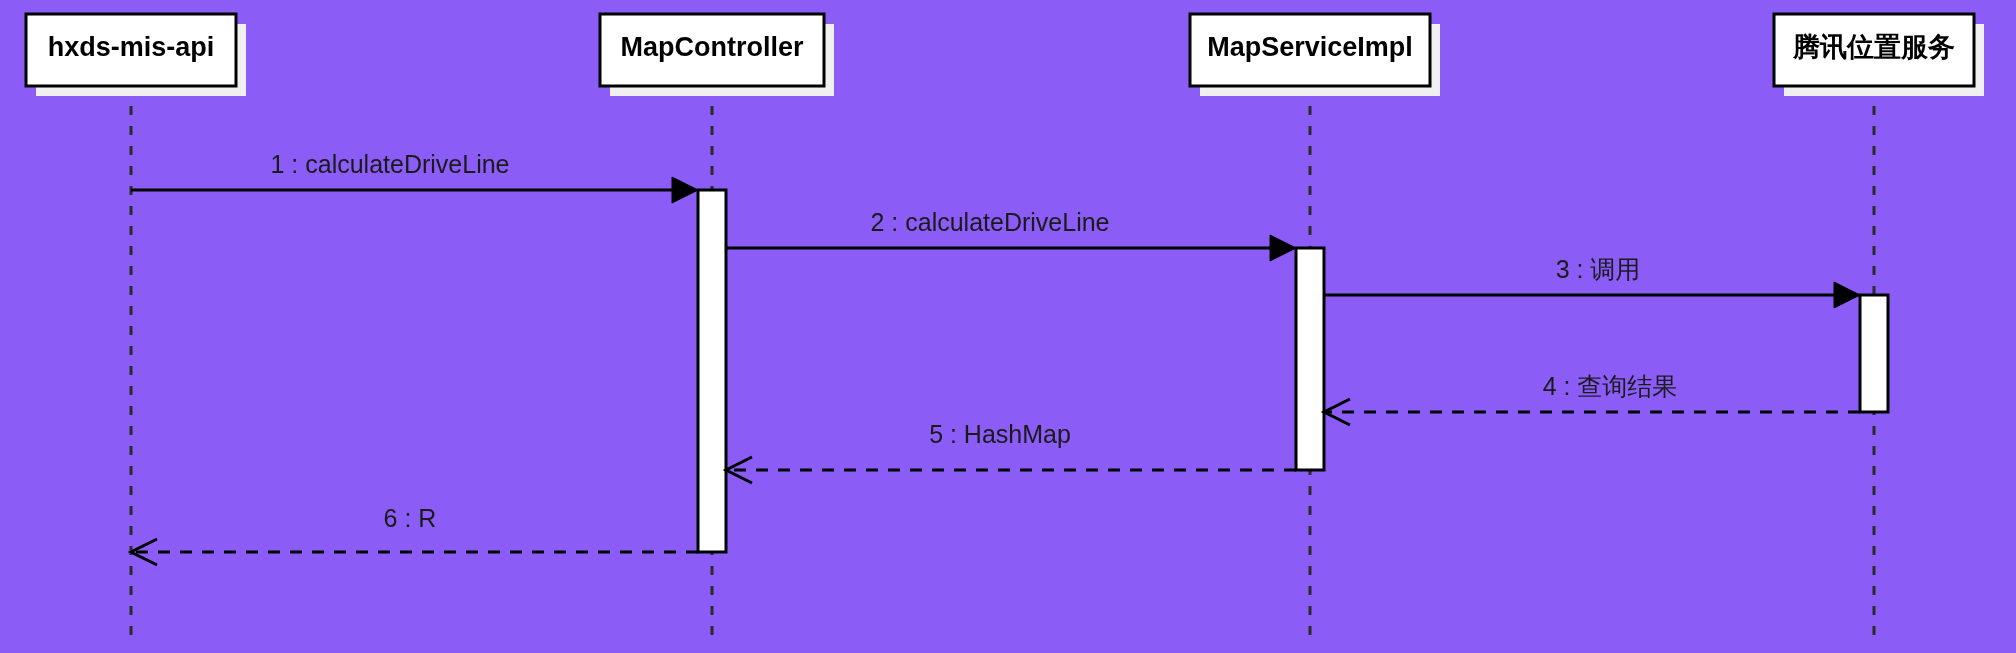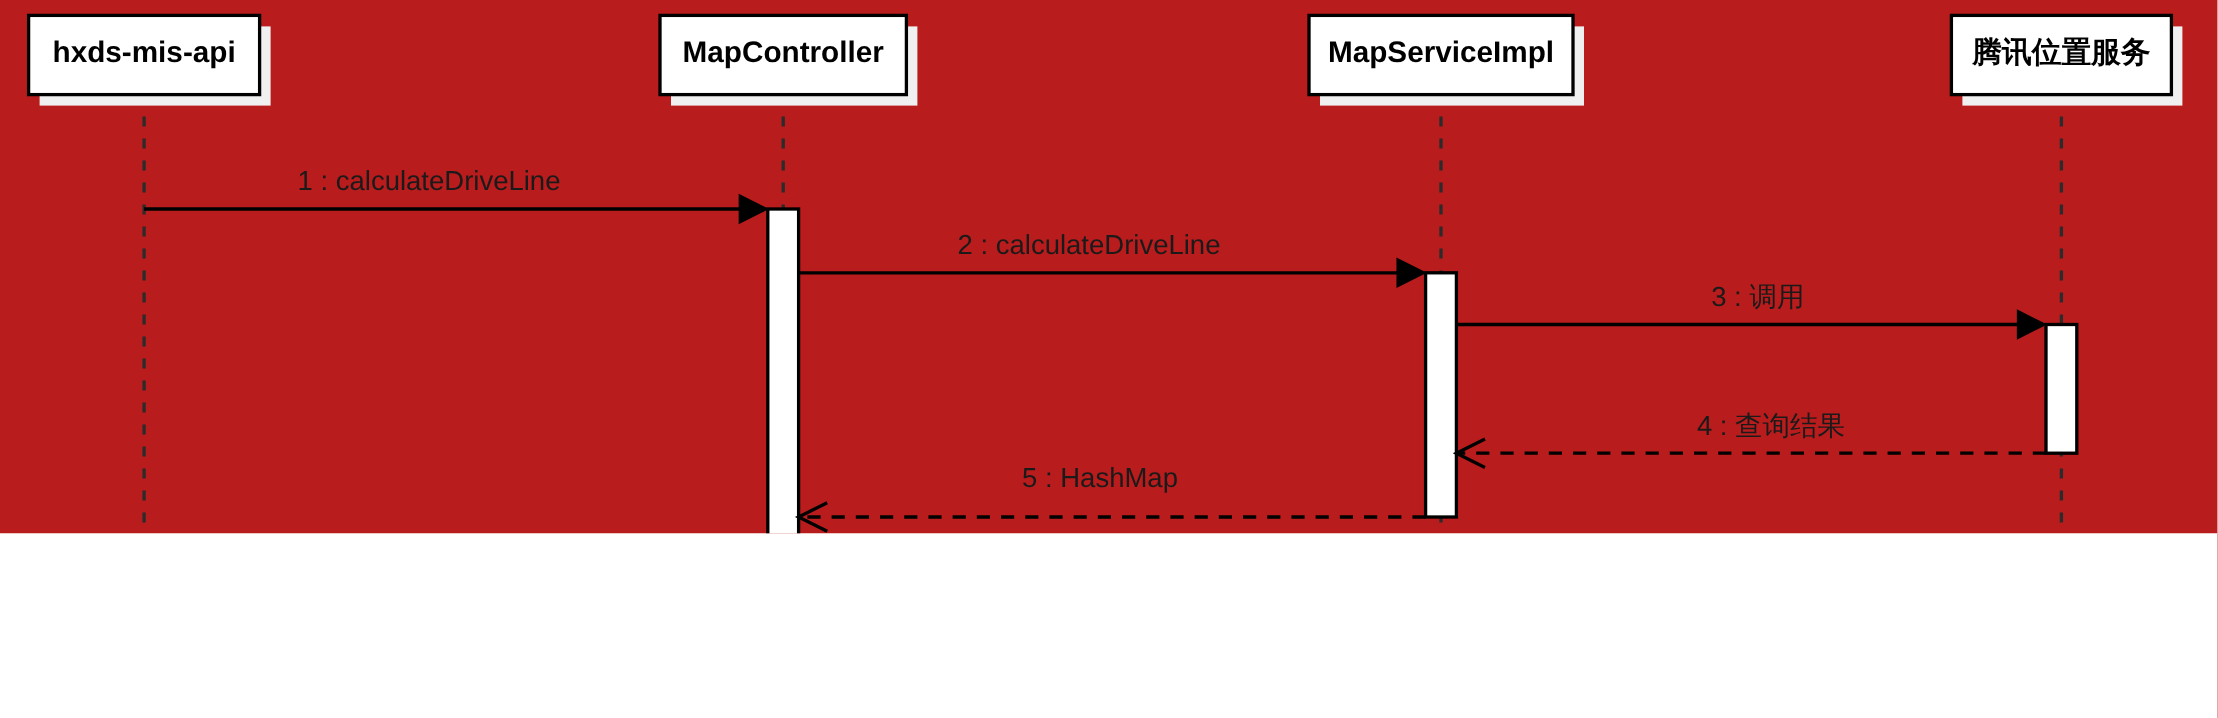--- a/index.html
+++ b/index.html
@@ -7,22 +7,22 @@
     margin: 0;
     padding: 0;
     background: #ffffff;
   }
   body {
     font-family: "Liberation Sans", "DejaVu Sans", sans-serif;
   }
   #diagram-root {
     position: relative;
     width: 2016px;
-    height: 485px;
-    background: #b91c1c;
+    height: 653px;
+    background: #8b5cf6;
     overflow: hidden;
   }
   svg#sequence-canvas {
     position: absolute;
     top: 0;
     left: 0;
     width: 2016px;
     height: 653px;
     display: block;
   }

